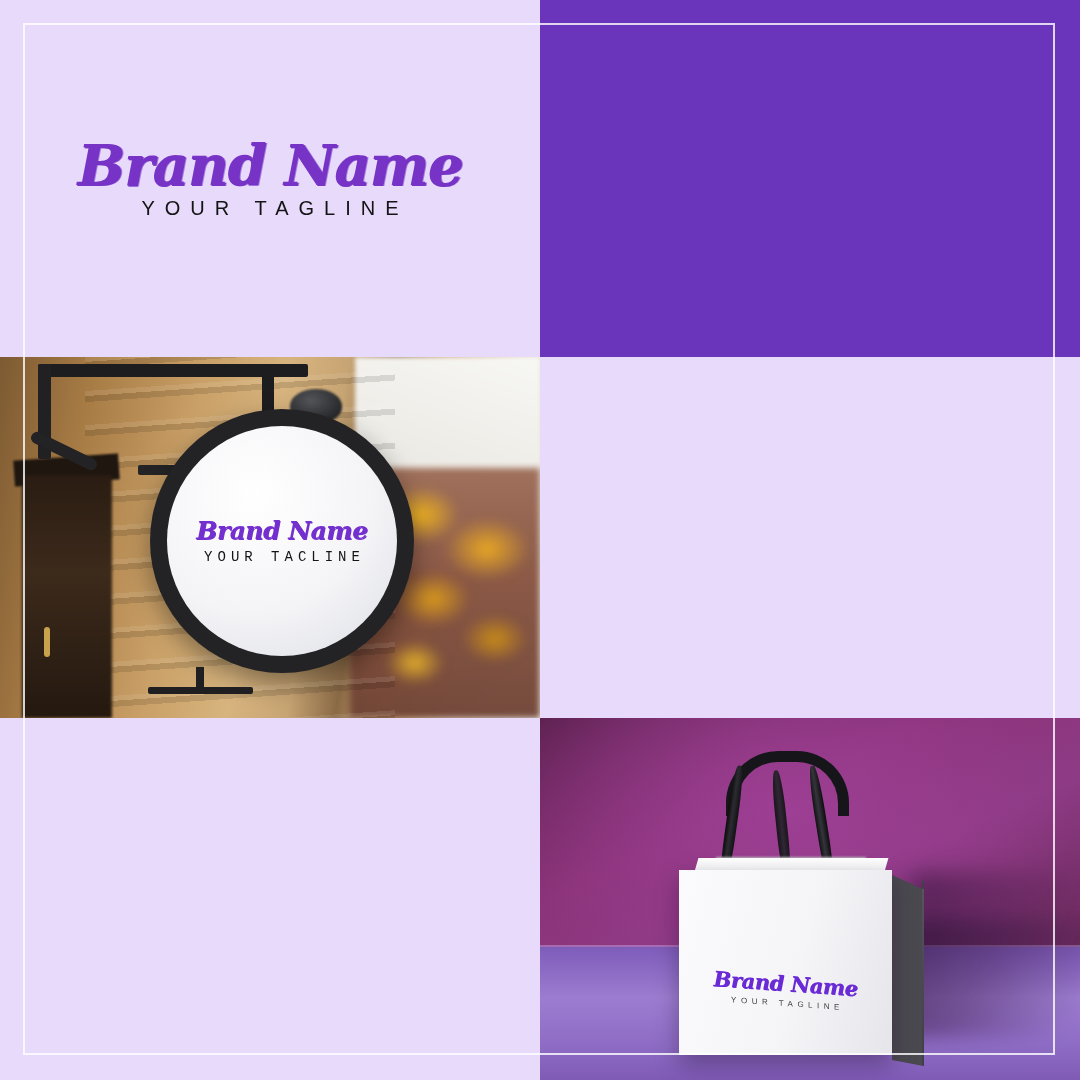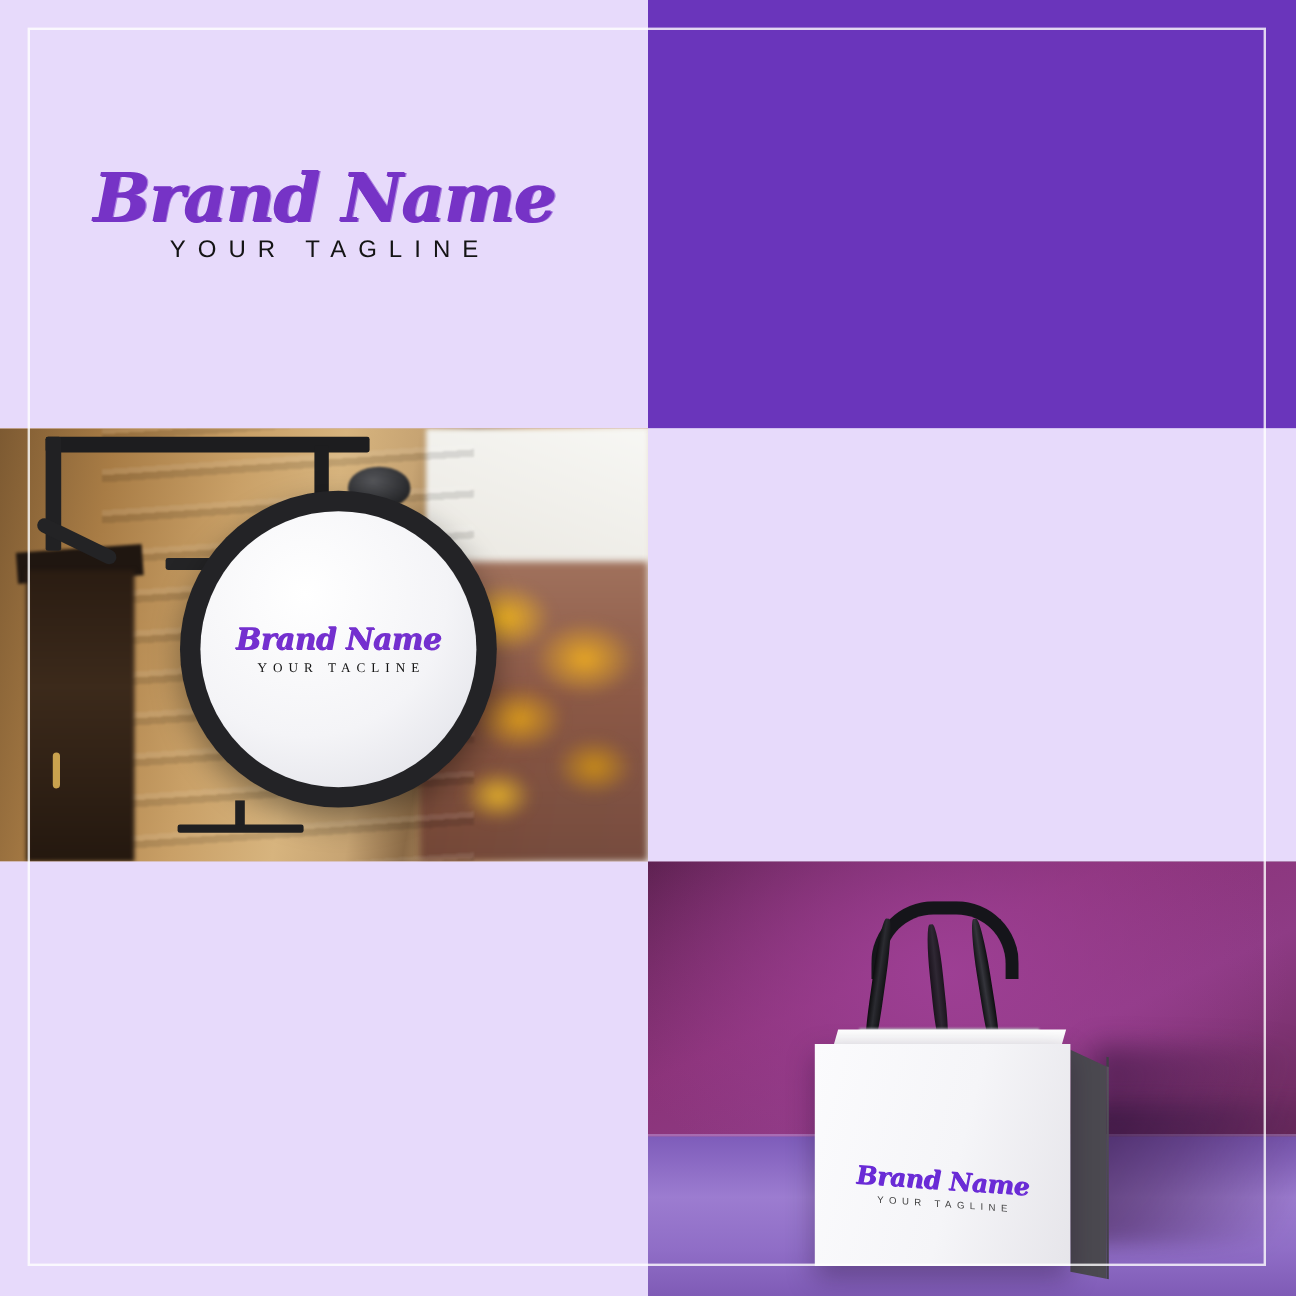--- a/index.html
+++ b/index.html
@@ -97,21 +97,21 @@
   .sign-disc{position:absolute;left:150px;top:52px;width:264px;height:264px;
     border-radius:50%;background:#232326;
     box-shadow:0 10px 26px rgba(0,0,0,.38);}
   .sign-face{position:absolute;left:17px;top:17px;width:230px;height:230px;
     border-radius:50%;
     background:radial-gradient(circle at 38% 30%,#ffffff 0%,#f4f4f7 55%,#dcdde4 100%);
     display:flex;flex-direction:column;align-items:center;justify-content:center;}
   .sign-brand{font-family:"DejaVu Serif", serif;font-style:italic;font-weight:700;
     font-size:25px;color:#7430CF;line-height:1;letter-spacing:-.5px;
     text-shadow:.7px .7px 0 #7430CF;}
-  .sign-tag{font-family:Liberation Serif, serif;font-size:11px;color:#141414;
+  .sign-tag{font-family:Liberation Mono, monospace;font-size:14px;color:#141414;
     letter-spacing:5px;margin-top:6px;padding-left:5px;}
   .sign-stem{position:absolute;left:196px;top:310px;width:8px;height:24px;background:#1f1f21;}
   .sign-foot{position:absolute;left:148px;top:330px;width:105px;height:7px;background:#1f1f21;border-radius:2px;}
 
   
   .bag-photo{position:absolute;inset:0;
     background:
       radial-gradient(ellipse 420px 300px at 46% 26%,#9d3f94 0%,rgba(157,63,148,0) 68%),
       linear-gradient(155deg,#5d2150 0%,#8b3379 30%,#8e3b85 50%,#6c2a5d 78%,#4e1c44 100%);
   }

